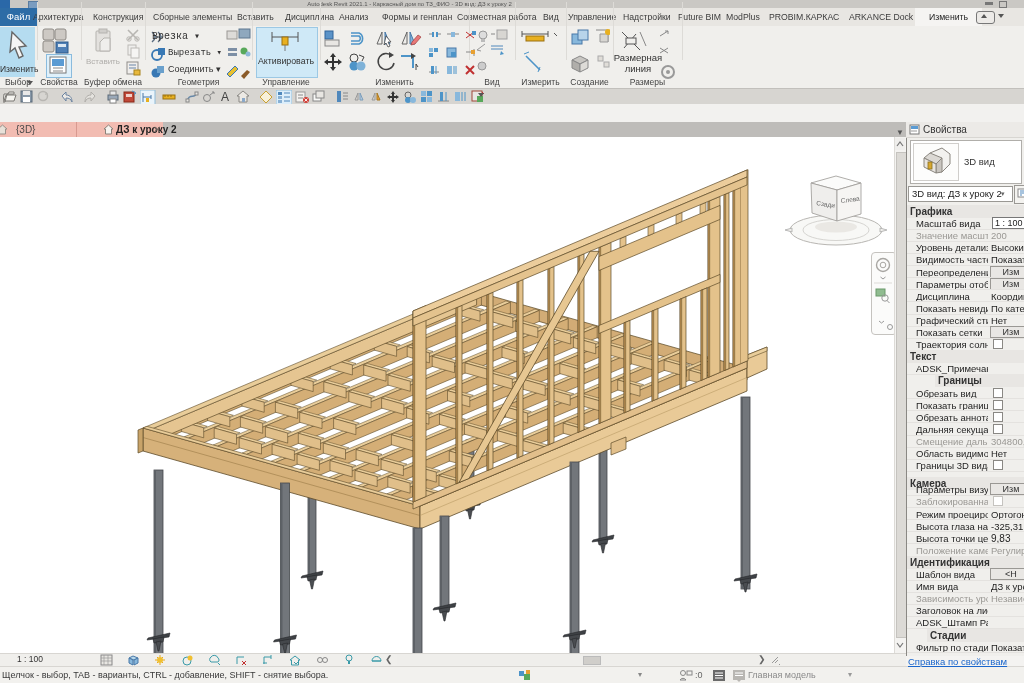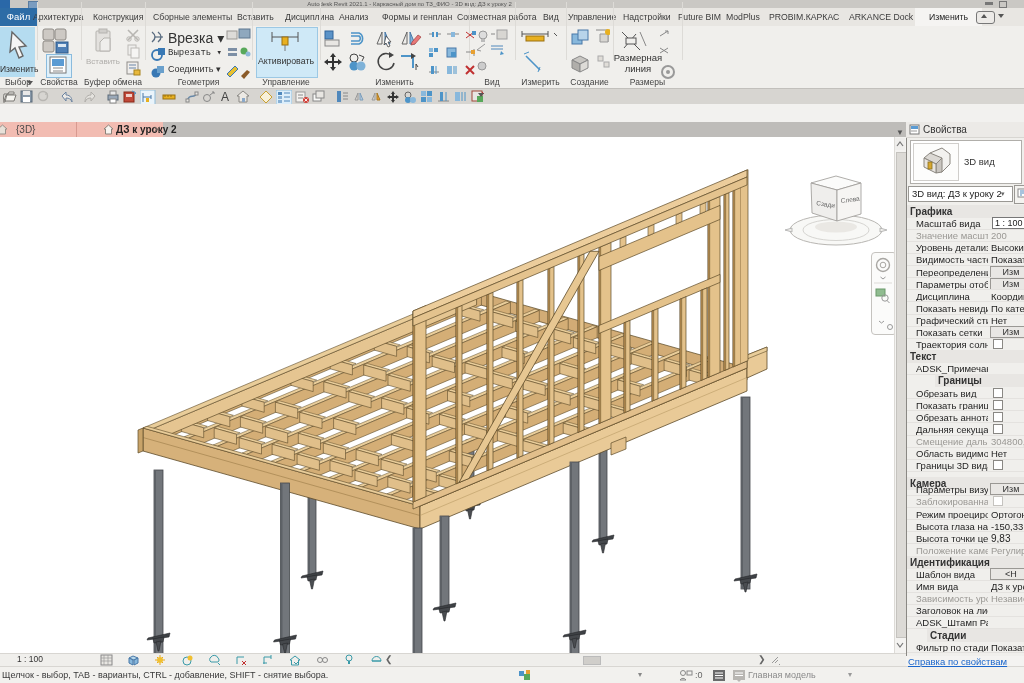--- a/index.html
+++ b/index.html
@@ -102,21 +102,21 @@
     <path d="M5 7 h8" stroke="#5a6c80" stroke-width="1.2"></path>
   </svg>
 <svg class="abs" style="left:150px;top:47px" width="16" height="14" viewBox="0 0 16 14">
     <circle cx="7" cy="8" r="5" fill="none" stroke="#3878b4" stroke-width="1.8"></circle>
     <rect x="8" y="1" width="7" height="7" fill="#3878b4"></rect>
   </svg>
 <svg class="abs" style="left:150px;top:64px" width="16" height="14" viewBox="0 0 16 14">
     <circle cx="6" cy="9" r="4.5" fill="#3878b4"></circle>
     <rect x="7" y="2" width="7" height="7" fill="#6aa0cc"></rect>
   </svg>
-<div class="abs" style="left:168px;top:30px;font-size:14px;color:#333;">Врезка ▾</div>
+<div class="abs" style="left:152px;top:30px;font-size:10px;color:#333;font-family:Liberation Mono, monospace;">Врезка ▾</div>
 <div class="abs" style="left:168px;top:47px;font-size:9px;color:#333;font-family:Liberation Mono, monospace;">Вырезать ▾</div>
 <div class="abs" style="left:168px;top:64px;font-size:9px;color:#333;">Соединить ▾</div>
 <svg class="abs" style="left:225px;top:28px" width="26" height="52" viewBox="0 0 26 52">
     <rect x="2" y="3" width="10" height="8" fill="#dddbd8" stroke="#9a9894"></rect>
     <rect x="14" y="1" width="11" height="9" fill="#8fa8be" stroke="#5f7890"></rect>
     <rect x="3" y="20" width="9" height="3" fill="#7d8fa5"></rect>
     <rect x="3" y="25" width="9" height="3" fill="#7d8fa5"></rect>
     <circle cx="19" cy="23" r="3.5" fill="#58a85a"></circle>
     <circle cx="23" cy="26" r="2.5" fill="#8fb8d8"></circle>
     <path d="M2 46 l8 -8 l3 3 l-8 8 z" fill="#e8c030" stroke="#3878b4"></path>
@@ -833,21 +833,21 @@
 <div class="abs" style="left:916px;top:484.3px;font-size:9.5px;color:#1e1e1e;white-space:nowrap;width:72px;overflow:hidden;">Параметры визуа...</div>
 <div class="abs" style="left:990px;top:483.3px;width:40px;height:10px;background:#e9e7e4;border:1px solid #9a9894;font-size:9px;color:#333;text-align:center;line-height:10px;overflow:hidden;">Изм</div>
 <div class="abs" style="left:907px;top:495.0px;width:117px;height:1px;background:#e4e2df;"></div>
 <div class="abs" style="left:916px;top:496.4px;font-size:9.5px;color:#9a9894;white-space:nowrap;width:72px;overflow:hidden;">Заблокированная...</div>
 <div class="abs" style="left:993px;top:496.4px;width:8px;height:8px;background:#fff;border:1px solid #c5c3bf;"></div>
 <div class="abs" style="left:907px;top:507.09999999999997px;width:117px;height:1px;background:#e4e2df;"></div>
 <div class="abs" style="left:916px;top:508.5px;font-size:9.5px;color:#1e1e1e;white-space:nowrap;width:72px;overflow:hidden;">Режим проециро...</div>
 <div class="abs" style="left:991px;top:508.5px;font-size:9.5px;color:#1e1e1e;white-space:nowrap;">Ортогона</div>
 <div class="abs" style="left:907px;top:519.2px;width:117px;height:1px;background:#e4e2df;"></div>
 <div class="abs" style="left:916px;top:520.6px;font-size:9.5px;color:#1e1e1e;white-space:nowrap;width:72px;overflow:hidden;">Высота глаза наб...</div>
-<div class="abs" style="left:991px;top:520.6px;font-size:9.5px;color:#1e1e1e;white-space:nowrap;">-150,33</div>
+<div class="abs" style="left:991px;top:520.6px;font-size:9.5px;color:#1e1e1e;white-space:nowrap;">-325,31</div>
 <div class="abs" style="left:907px;top:531.3000000000001px;width:117px;height:1px;background:#e4e2df;"></div>
 <div class="abs" style="left:916px;top:532.7px;font-size:9.5px;color:#1e1e1e;white-space:nowrap;width:72px;overflow:hidden;">Высота точки цели</div>
 <div class="abs" style="left:991px;top:532.7px;font-size:10px;color:#1e1e1e;white-space:nowrap;">9,83</div>
 <div class="abs" style="left:907px;top:543.4000000000001px;width:117px;height:1px;background:#e4e2df;"></div>
 <div class="abs" style="left:916px;top:544.8px;font-size:9.5px;color:#9a9894;white-space:nowrap;width:72px;overflow:hidden;">Положение камеры</div>
 <div class="abs" style="left:991px;top:544.8px;font-size:9.5px;color:#9a9894;white-space:nowrap;">Регулиро</div>
 <div class="abs" style="left:907px;top:555.5px;width:117px;height:1px;background:#e4e2df;"></div>
 <div class="pgrp" style="left:907px;top:555.9px;width:117px;">
     <span>Идентификация</span>
   </div>

